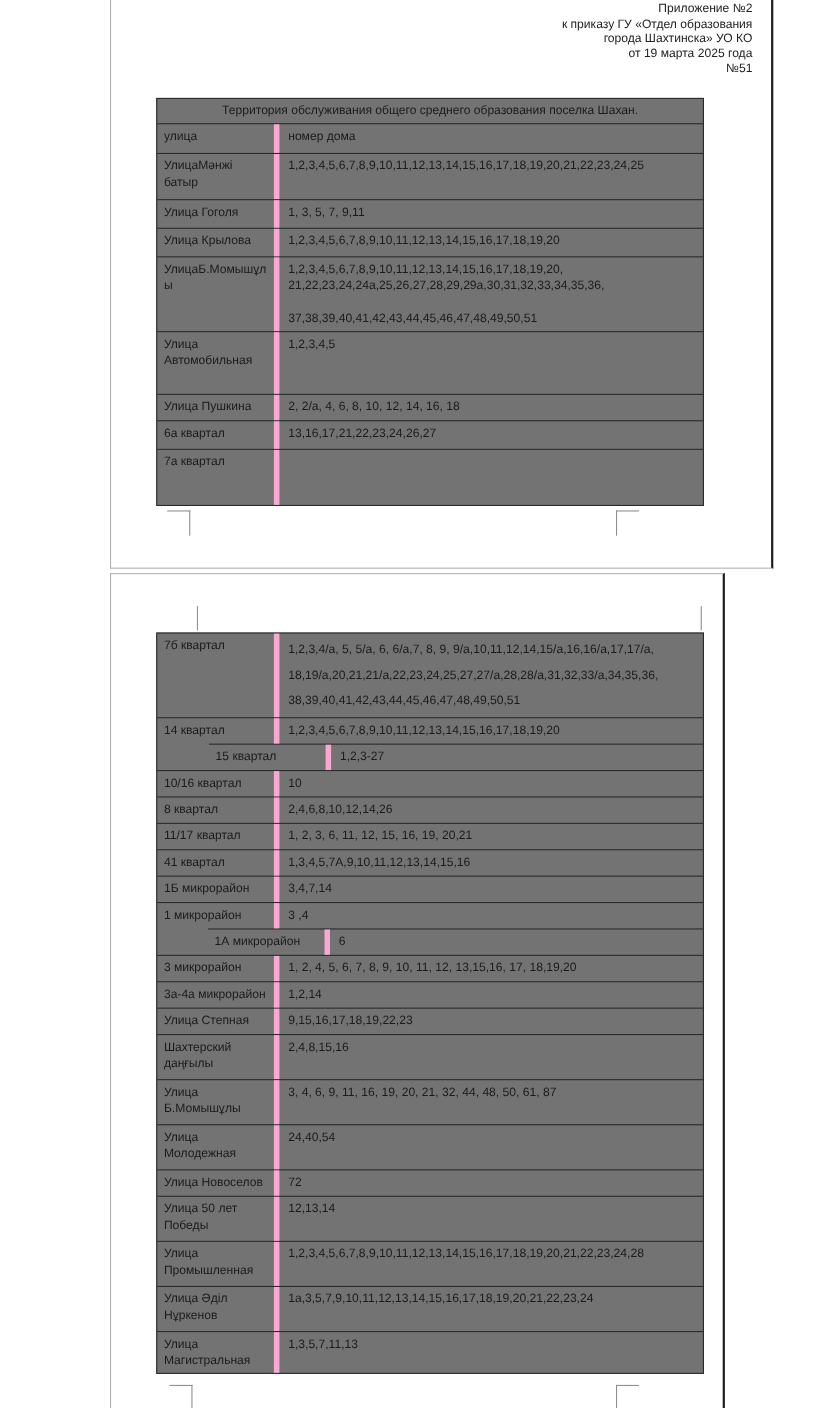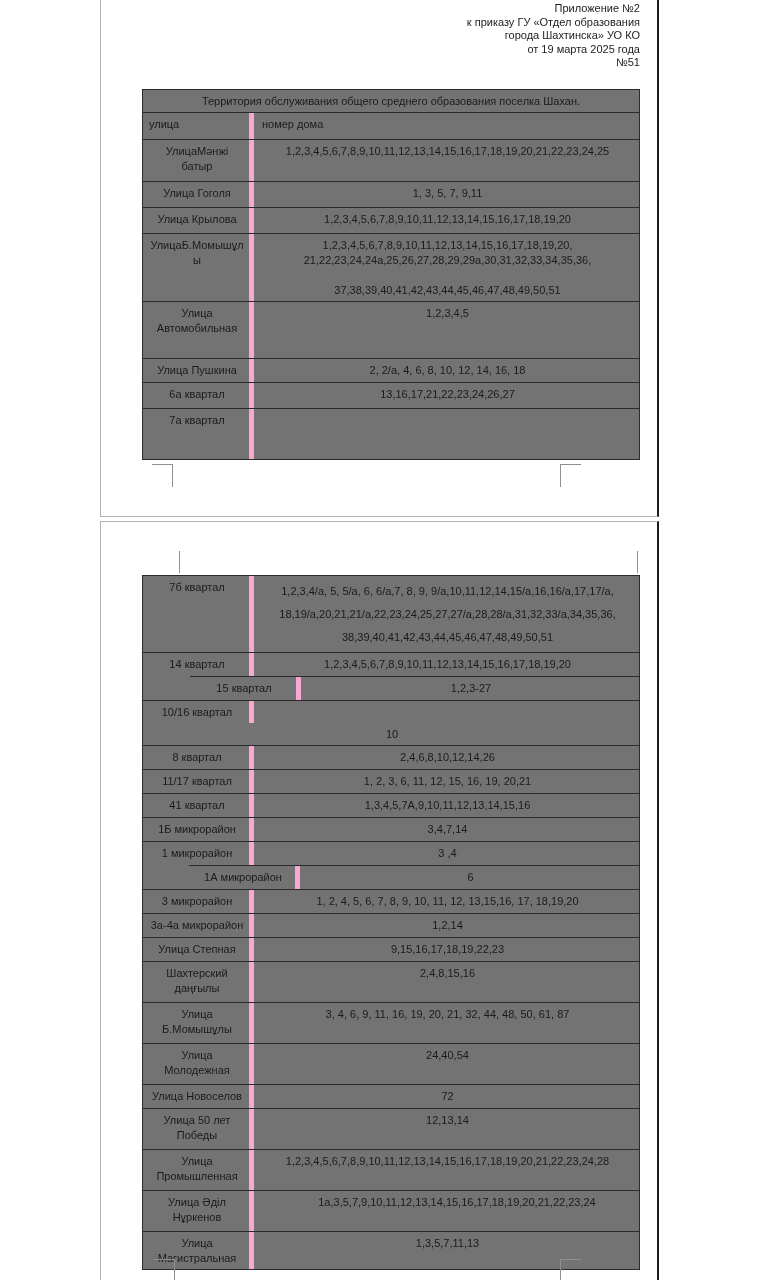--- a/index.html
+++ b/index.html
@@ -13,21 +13,21 @@
     -webkit-font-smoothing:antialiased;
   }
   .page {
     position:absolute;
     left:100px;
     width:556px;
     background:#ffffff;
     border-left:1px solid #b3b3b3;
     border-right:2px solid #1c1c1c;
   }
-  #page1 { top:0; height:516px; border-bottom:1px solid #b3b3b3; }
+  #page1 { top:0; height:516px; border-bottom:1px solid #b3b3b3;padding-left:44px; }
   #page2 { top:521px; height:760px; border-top:1px solid #b3b3b3; }
 
   .doc-header {
     position:absolute;
     top:2px; right:17px;
     text-align:right;
     font-size:11px;
     line-height:13.5px;
     color:#222;
   }
@@ -44,21 +44,21 @@
   #tbl2 { top:53px; }
 
   .tbl-title {
     text-align:center;
     padding:4px 8px 3px 8px;
     border-bottom:1px solid #2b2b2b;
     line-height:15px;
   }
   .thead { display:flex; border-bottom:1px solid #2b2b2b; min-height:26px; }
   .trow  { display:flex; }
-  .rows .trow { border-top:1px solid #2b2b2b;text-align:center; }
+  .rows .trow { border-top:1px solid #2b2b2b; }
   .rows .trow:first-child { border-top:none; }
 
   .cell {
     white-space:pre-line;
     line-height:15px;
     box-sizing:border-box;
   }
   .street {
     width:111px; flex:none;
     border-right:5px solid #f9a8d4;
@@ -151,21 +151,21 @@
 38,39,40,41,42,43,44,45,46,47,48,49,50,51</div>
         </div>
         <div class="trow" style="min-height: 23px;">
           <div class="cell street">14 квартал</div>
           <div class="cell nums">1,2,3,4,5,6,7,8,9,10,11,12,13,14,15,16,17,18,19,20</div>
         </div>
         <div class="trow" style="min-height: 23px; margin-left: 47px;">
           <div class="cell street">15 квартал</div>
           <div class="cell nums">1,2,3-27</div>
         </div>
-        <div class="trow" style="min-height: 23px; flex-direction: column;">
+        <div class="trow" style="min-height: 23px;">
           <div class="cell street">10/16 квартал</div>
           <div class="cell nums">10</div>
         </div>
         <div class="trow" style="min-height: 23px;">
           <div class="cell street">8 квартал</div>
           <div class="cell nums">2,4,6,8,10,12,14,26</div>
         </div>
         <div class="trow" style="min-height: 23px;">
           <div class="cell street">11/17 квартал</div>
           <div class="cell nums">1, 2, 3, 6, 11, 12, 15, 16, 19, 20,21</div>
@@ -220,21 +220,21 @@
         <div class="trow" style="min-height: 40px;">
           <div class="cell street">Улица 50 лет
 Победы</div>
           <div class="cell nums">12,13,14</div>
         </div>
         <div class="trow" style="min-height: 40px;">
           <div class="cell street">Улица
 Промышленная</div>
           <div class="cell nums">1,2,3,4,5,6,7,8,9,10,11,12,13,14,15,16,17,18,19,20,21,22,23,24,28</div>
         </div>
-        <div class="trow" style="min-height: 40px; gap: 19px;">
+        <div class="trow" style="min-height: 40px;">
           <div class="cell street">Улица Әділ
 Нұркенов</div>
           <div class="cell nums">1а,3,5,7,9,10,11,12,13,14,15,16,17,18,19,20,21,22,23,24</div>
         </div>
         <div class="trow" style="min-height: 37px;">
           <div class="cell street">Улица
 Магистральная</div>
           <div class="cell nums">1,3,5,7,11,13</div>
         </div>
       </div>

